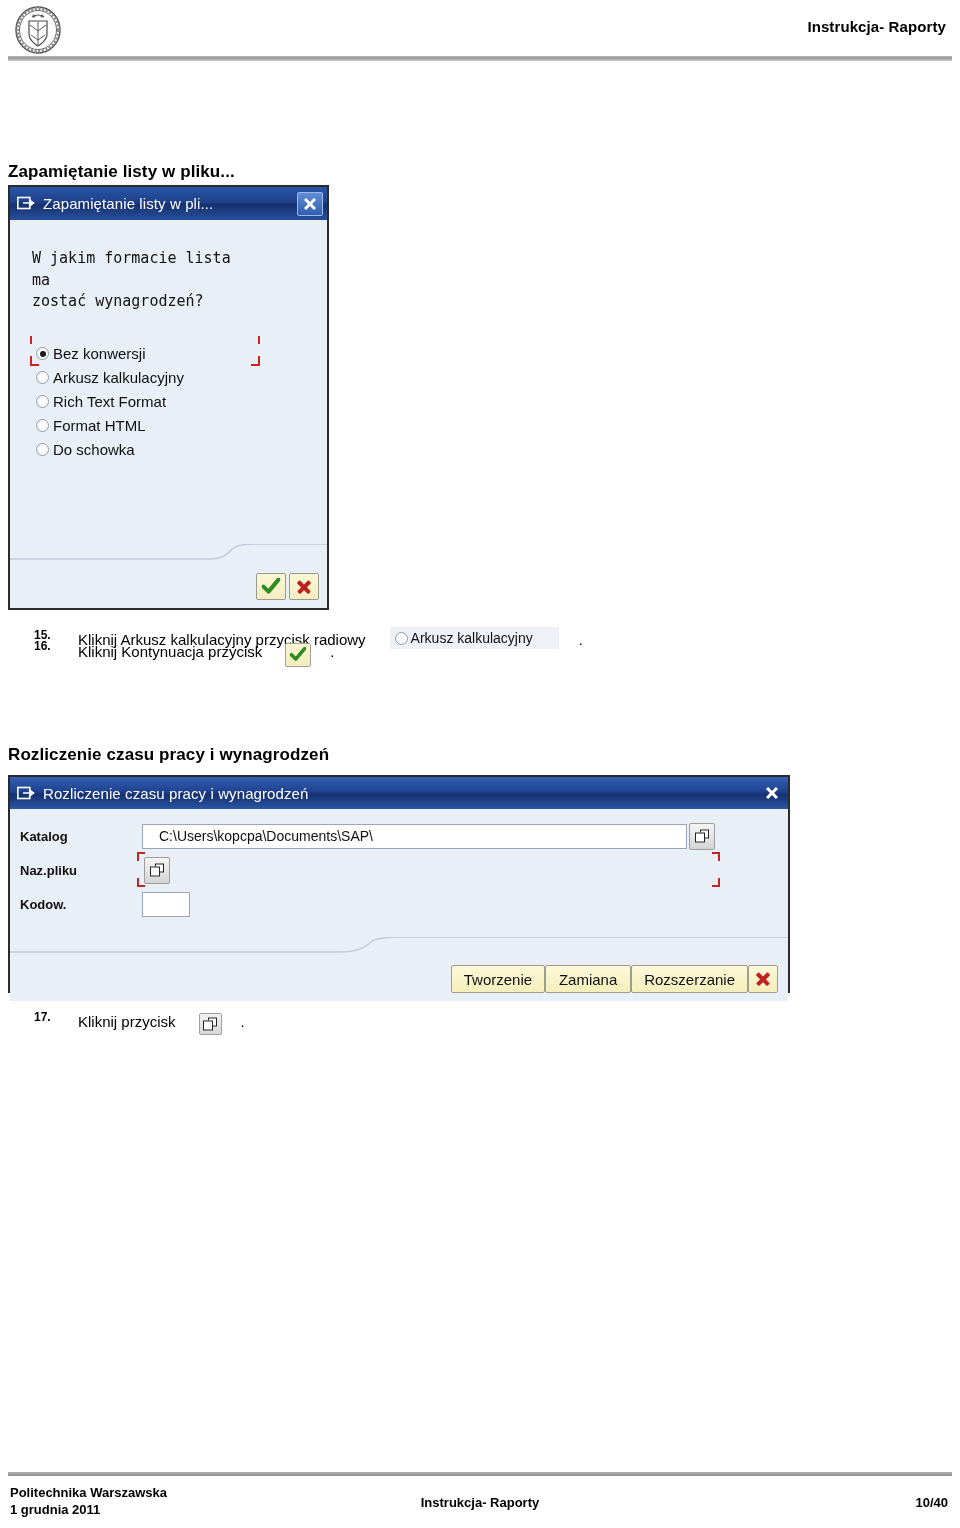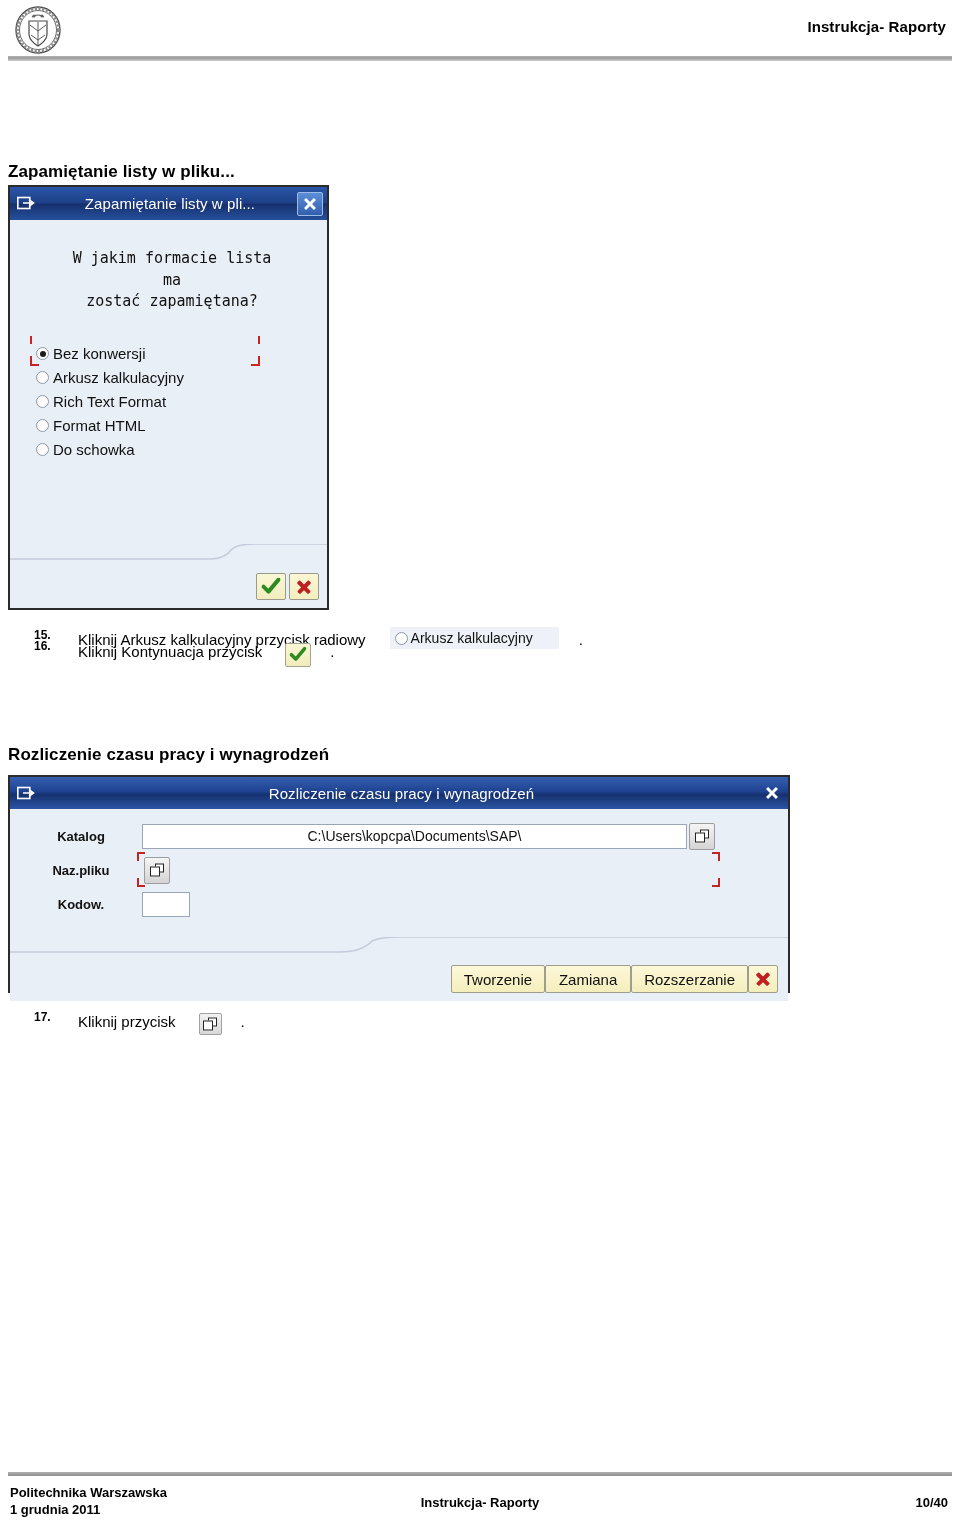--- a/index.html
+++ b/index.html
@@ -57,21 +57,20 @@
   }
   #title-save-list { left: 8px; top: 150px; margin-top: 12px; }
   #title-rozliczenie { left: 8px; top: 745px; }
 
   
   .sap-dialog {
     position: absolute;
     box-sizing: border-box;
     border: 2px solid #2b2b2b;
     background: #0f766e;
-    text-align: center;
   }
   #dialog-save-list {
     left: 8px;
     top: 185px;
     width: 321px;
     height: 425px;
   }
   .titlebar {
     height: 33px;
     background: linear-gradient(to bottom,#2a56a8 0%, #1d3f87 48%, #15306c 52%, #27509d 100%);
@@ -338,21 +337,21 @@
     display: flex;
     align-items: center;
   }
   .text-field {
     height: 25px;
     box-sizing: border-box;
     border: 1px solid #9aa6b4;
     background: #ffffff;
     font-size: 14px;
     line-height: 23px;
-    padding: 0 22px;
+    padding: 0 16px;
     color: #111;
     white-space: nowrap;
     overflow: hidden;
   }
   #field-katalog { width: 545px; }
   #field-nazpliku {
     width: 545px;
     background: #fcf3c2;
     border: 1px solid #c9bf84;
   }
@@ -488,21 +487,21 @@
       </svg>
     </div>
     <div class="titlebar-text">Zapamiętanie listy w pli...</div>
     <div class="titlebar-close"><span class="x-glyph"></span></div>
   </div>
 
   <div class="dialog-body">
     <div class="mono-question">
       <div>W jakim formacie lista</div>
       <div>ma</div>
-      <div>zostać zapamiętana?</div>
+      <div>zostać wynagrodzeń?</div>
     </div>
 
     <div class="focus-brackets" id="focus-bez">
       <span class="fb tl-v"></span>
         <span class="fb tl-h"></span>
       <span class="fb bl-v"></span>
         <span class="fb bl-h"></span>
       <span class="fb tr-v"></span>
       <span class="fb br-v"></span>
         <span class="fb br-h"></span>

